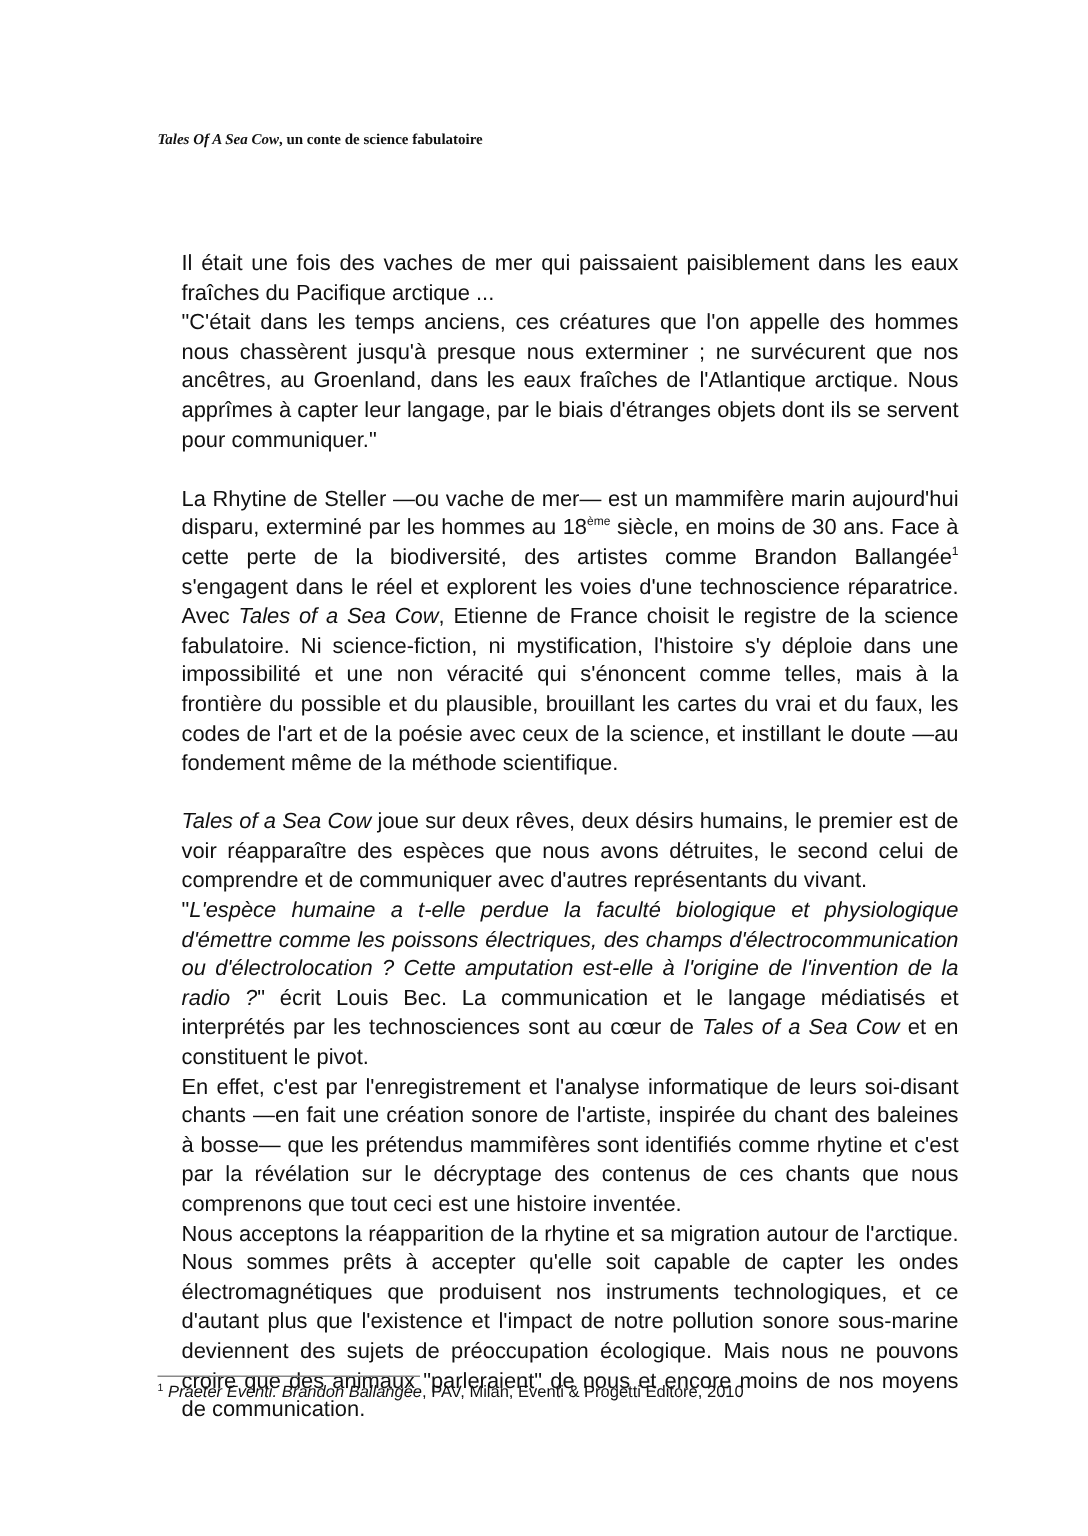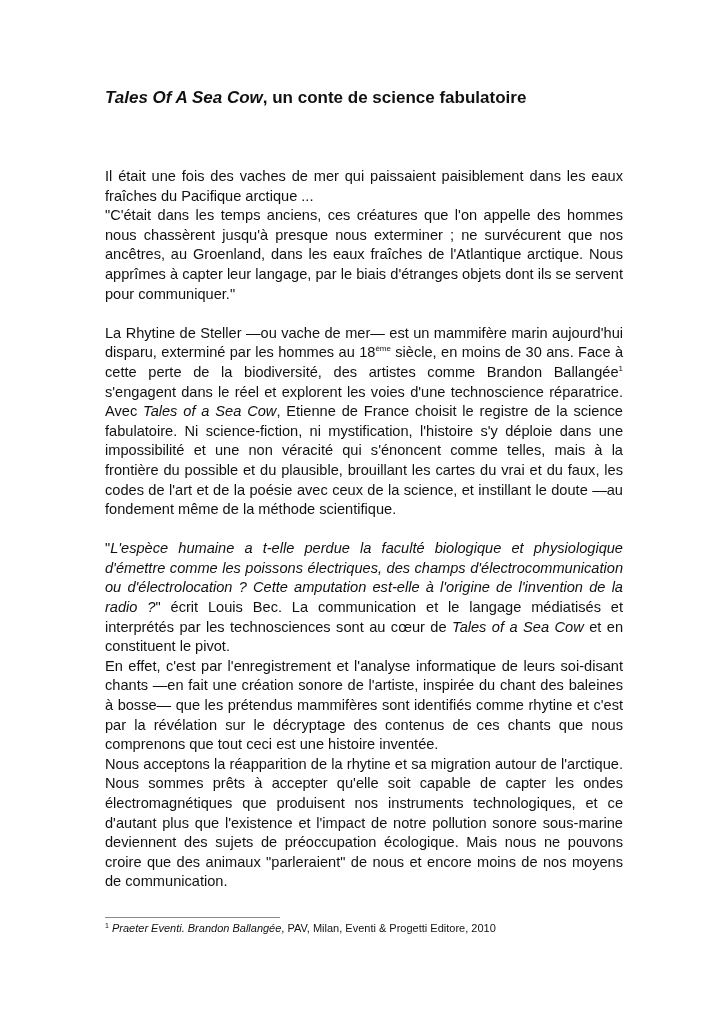--- a/index.html
+++ b/index.html
@@ -1,20 +1,20 @@
 <!DOCTYPE html>
 <html><head>
 <meta charset="utf-8">
 <style>
   html, body { margin: 0; padding: 0; background: #ffffff; }
   body { width: 725px; height: 1024px; position: relative; overflow: hidden;
          font-family: "Liberation Sans", sans-serif; color: #111; }
   .page { position: absolute; left: 105px; top: 0; width: 518px; }
-  .title { position: absolute; top: 88px; left: 0; font-size: 17px; font-weight: bold; white-space: nowrap; }
-  .body { position: absolute; top: 167px; left: 0; width: 518px;
+  .title { position: absolute; top: 88px; left: 0; font-size: 10px; font-weight: bold; white-space: nowrap; font-family: Liberation Serif, serif; }
+  .body { position: absolute; top: 167px; left: 16px; width: 518px;
           font-size: 14.6px; line-height: 19.6px; text-align: justify; }
   .body p { margin: 0; }
   .gap { height: 19.6px; }
   i { font-style: italic; }
   sup { font-size: 8px; line-height: 0; vertical-align: 6px; }
   .fn-rule { position: absolute; top: 917px; left: 0; width: 175px; height: 1px; background: #8a8a8a; }
   .footnote { position: absolute; top: 922px; left: 0; font-size: 11px; white-space: nowrap; }
   .footnote sup { font-size: 7px; vertical-align: 4px; }
 </style>
 </head>
@@ -25,20 +25,21 @@
   <div class="title"><i>Tales Of A Sea Cow</i><span>, un conte de science fabulatoire</span></div>
 
   <div class="body">
     <p>Il était une fois des vaches de mer qui paissaient paisiblement dans les eaux fraîches du Pacifique arctique ...</p>
     <p>"C'était dans les temps anciens, ces créatures que l'on appelle des hommes nous chassèrent jusqu'à presque nous exterminer ; ne survécurent que nos ancêtres, au Groenland, dans les eaux fraîches de l'Atlantique arctique. Nous apprîmes à capter leur langage, par le biais d'étranges objets dont ils se servent pour communiquer."</p>
     <div class="gap"></div>
 
     <p><span>La Rhytine de Steller —ou vache de mer— est un mammifère marin aujourd'hui disparu, exterminé par les hommes au 18</span><sup>ème</sup><span> siècle, en moins de 30 ans. Face à cette perte de la biodiversité, des artistes comme Brandon Ballangée</span><sup>1</sup><span> s'engagent dans le réel et explorent les voies d'une technoscience réparatrice. Avec </span><i>Tales of a Sea Cow</i><span>, Etienne de France choisit le registre de la science fabulatoire. Ni science-fiction, ni mystification, l'histoire s'y déploie dans une impossibilité et une non véracité qui s'énoncent comme telles, mais à la frontière du possible et du plausible, brouillant les cartes du vrai et du faux, les codes de l'art et de la poésie avec ceux de la science, et instillant le doute —au fondement même de la méthode scientifique.</span></p>
     <div class="gap"></div>
 
+    <p><i>Tales of a Sea Cow</i><span> joue sur deux rêves, deux désirs humains, le premier est de voir réapparaître des espèces que nous avons détruites, le second celui de comprendre et de communiquer avec d'autres représentants du vivant.</span></p>
     <p><span>"</span><i>L'espèce humaine a t-elle perdue la faculté biologique et physiologique d'émettre comme les poissons électriques, des champs d'électrocommunication ou d'électrolocation ? Cette amputation est-elle à l'origine de l'invention de la radio ?</i><span>" écrit Louis Bec. La communication et le langage médiatisés et interprétés par les technosciences sont au cœur de </span><i>Tales of a Sea Cow</i><span> et en constituent le pivot.</span></p>
     <p>En effet, c'est par l'enregistrement et l'analyse informatique de leurs soi-disant chants —en fait une création sonore de l'artiste, inspirée du chant des baleines à bosse— que les prétendus mammifères sont identifiés comme rhytine et c'est par la révélation sur le décryptage des contenus de ces chants que nous comprenons que tout ceci est une histoire inventée.</p>
     <p>Nous acceptons la réapparition de la rhytine et sa migration autour de l'arctique. Nous sommes prêts à accepter qu'elle soit capable de capter les ondes électromagnétiques que produisent nos instruments technologiques, et ce d'autant plus que l'existence et l'impact de notre pollution sonore sous-marine deviennent des sujets de préoccupation écologique. Mais nous ne pouvons croire que des animaux "parleraient" de nous et encore moins de nos moyens de communication.</p>
   </div>
 
   <div class="fn-rule"></div>
   <div class="footnote"><sup>1</sup> <i>Praeter Eventi. Brandon Ballangée</i><span>, PAV, Milan, Eventi &amp; Progetti Editore, 2010</span></div>
 
 </div>
 

